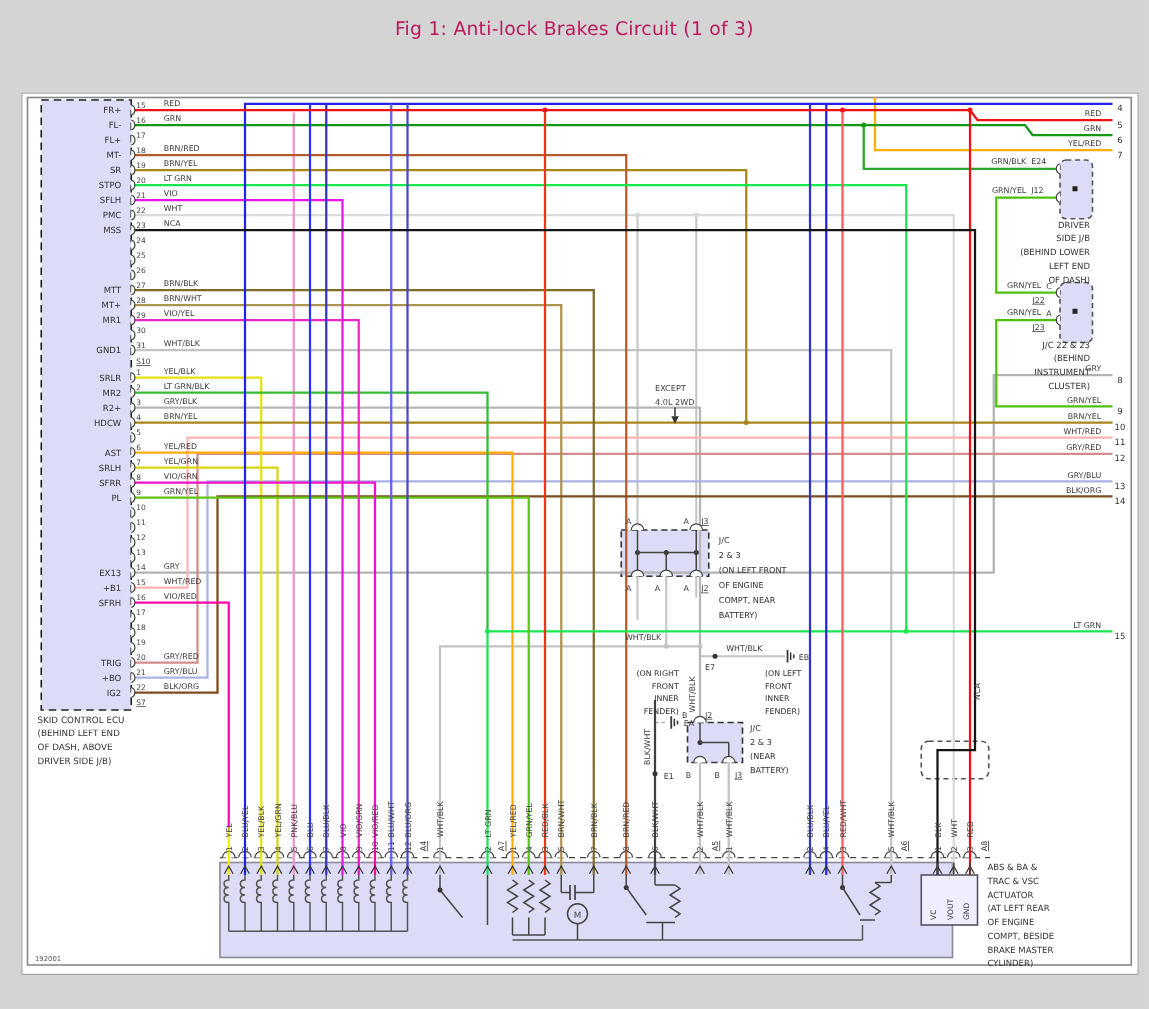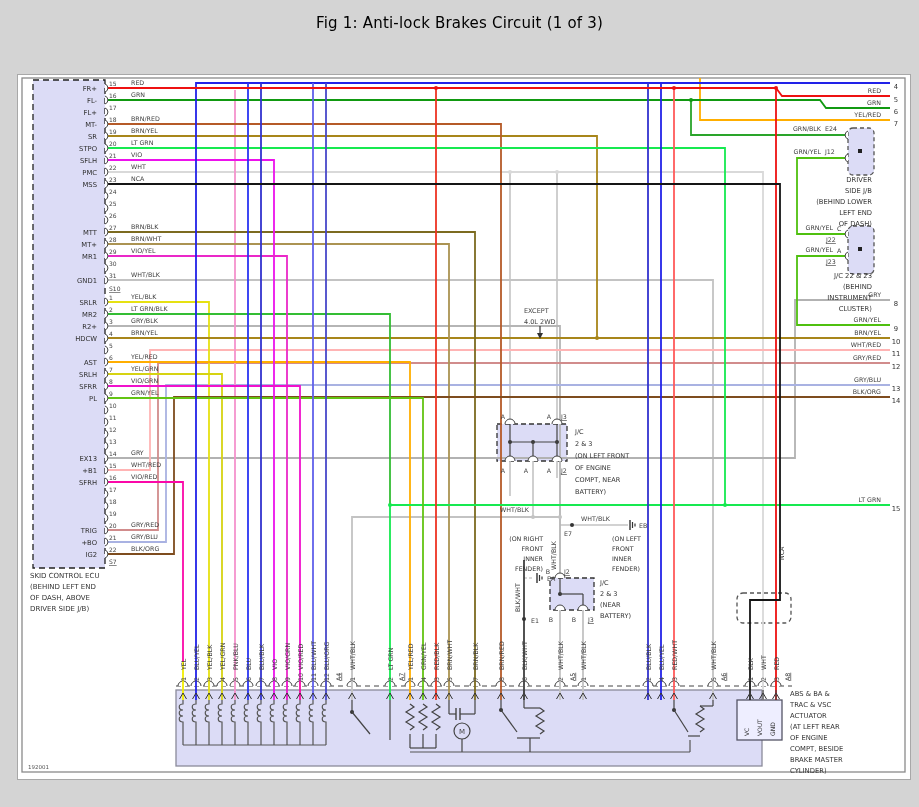--- a/index.html
+++ b/index.html
@@ -1,18 +1,18 @@
 <!DOCTYPE html>
 <html><head>
 <meta charset="utf-8">
 <style>
   html,body{margin:0;padding:0;background:#d4d4d4;font-family:"DejaVu Sans",sans-serif;}
   #stage{position:relative;width:919px;height:807px;background:#d4d4d4;overflow:hidden;}
   #titlebar{position:absolute;top:0;left:0;width:100%;height:46px;display:flex;align-items:center;justify-content:center;}
-  #titlebar span{font-size:15px;color:#000000;letter-spacing:.2px;}
+  #titlebar span{font-size:15px;color:#be185d;letter-spacing:.2px;}
   #panel{position:absolute;left:17px;top:74px;width:892px;height:704px;background:#ffffff;border:1px solid #a8a8a8;}
   svg{position:absolute;left:0;top:0;}
   text{font-family:"DejaVu Sans",sans-serif;}
 </style>
 </head>
 <body>
 <div id="stage">
   <div id="titlebar">
     <span>Fig 1: Anti-lock Brakes Circuit (1 of 3)</span>
   </div>

